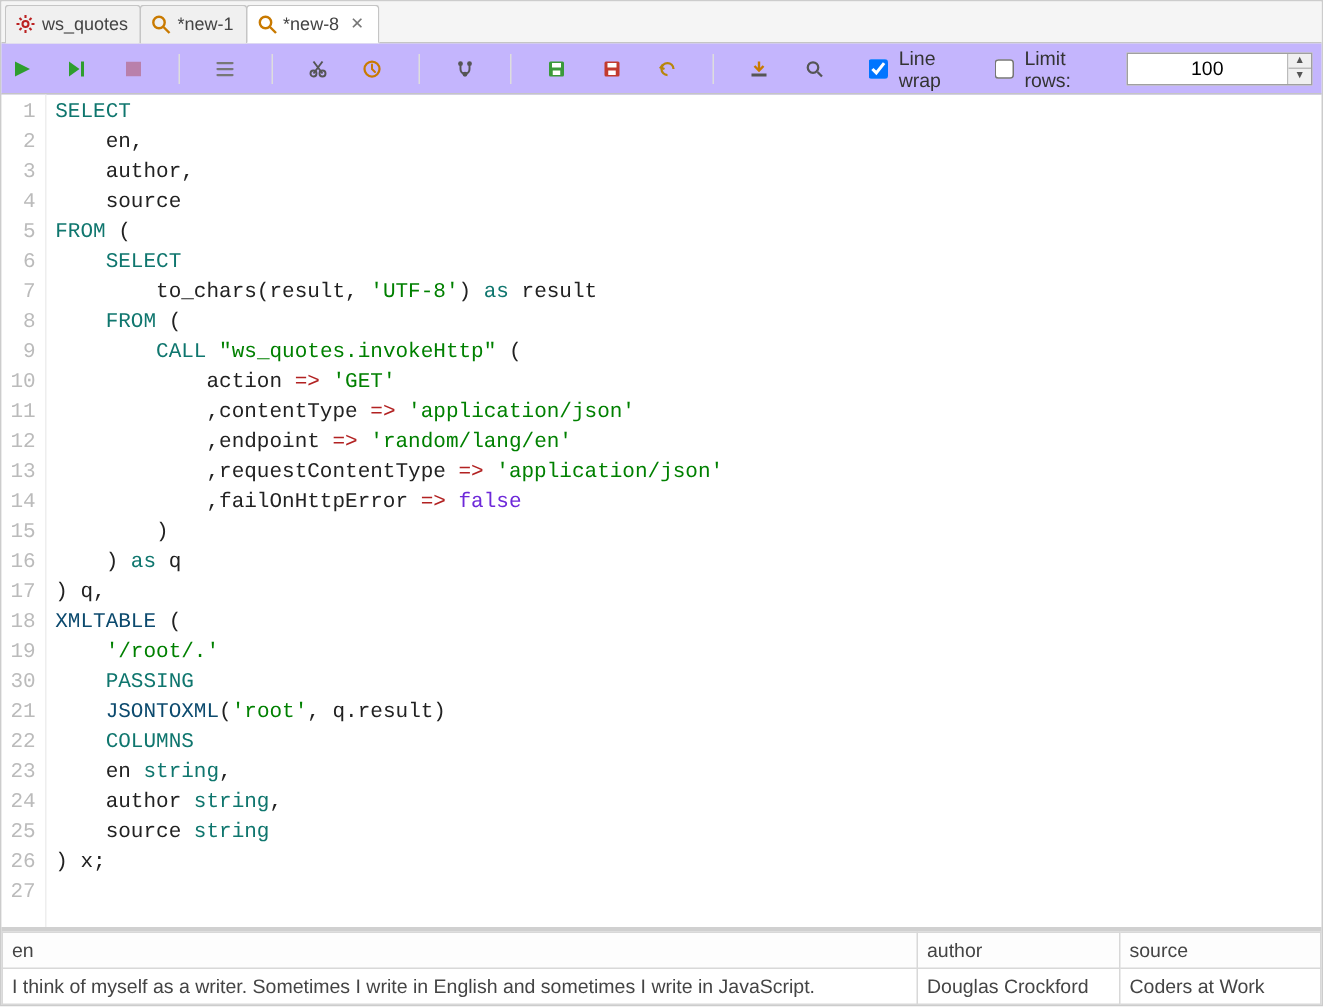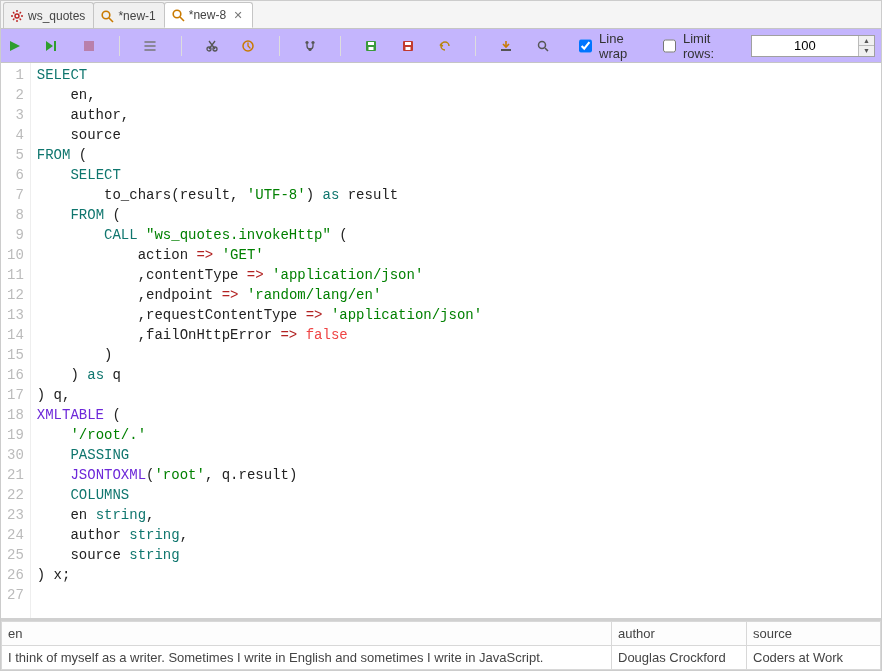--- a/index.html
+++ b/index.html
@@ -1,20 +1,20 @@
 <!DOCTYPE html>
 <html><head>
 <meta charset="utf-8">
 <style>
   * { box-sizing: border-box; }
   html, body { margin: 0; padding: 0; font-family: "Segoe UI", Tahoma, Arial, sans-serif; font-size: 13px; color: #333; background: #fff; height: 100%; }
   .app { width: 882px; height: 671px; display: flex; flex-direction: column; border: 1px solid #ccc; background: #fff; }
 
   
-  .tabbar { display: flex; align-items: flex-start; background: #f5f5f5; border-bottom: 1px solid #c5c5c5; height: 28px; padding-left: 2px; }
+  .tabbar { display: flex; align-items: center; background: #f5f5f5; border-bottom: 1px solid #c5c5c5; height: 28px; padding-left: 2px; }
   .tab { display: flex; align-items: center; gap: 4px; padding: 3px 8px 3px 6px; border: 1px solid #c5c5c5; border-bottom: none; background: #f0f0f0; margin-right: -1px; font-size: 12px; cursor: pointer; height: 26px; position: relative; top: 1px; border-radius: 3px 3px 0 0; color: #444; }
   .tab.active { background: #fff; border-bottom: 1px solid #fff; }
   .tab-icon { width: 14px; height: 14px; display: inline-flex; align-items: center; justify-content: center; }
   .close-x { width: 12px; height: 12px; display: inline-flex; align-items: center; justify-content: center; font-size: 11px; color: #777; margin-left: 2px; }
 
   
   .toolbar { display: flex; align-items: center; gap: 20px; padding: 4px 6px; border-bottom: 1px solid #c5c5c5; background: #c4b5fd; height: 34px; }
   .tb-btn { width: 22px; height: 22px; display: inline-flex; align-items: center; justify-content: center; border: 1px solid transparent; border-radius: 2px; cursor: pointer; }
   .tb-btn.disabled { opacity: 0.4; cursor: default; }
   .tb-sep { width: 1px; height: 20px; background: #ddd; margin: 0 2px; }
@@ -24,24 +24,24 @@
   .spin-wrap input { border: none; outline: none; width: 70px; padding: 0 6px; font-size: 13px; margin-left: 36px; }
   .spin-btns { display: flex; flex-direction: column; width: 16px; border-left: 1px solid #bbb; }
   .sp { flex: 1; display:flex; align-items:center; justify-content:center; font-size:7px; color:#555; cursor:pointer; background:#f0f0f0; }
   .sp + .sp { border-top: 1px solid #bbb; }
 
   
   .editor-area { flex: 1; display: flex; overflow: hidden; font-family: Consolas, "Courier New", monospace; font-size: 14px; line-height: 20px; }
   .gutter { background: #fff; color: #bbb; text-align: right; padding: 2px 6px 2px 6px; border-right: 1px solid #eee; user-select: none; min-width: 28px; }
   .code { padding: 2px 6px; white-space: pre; color: #222; flex: 1; overflow: hidden; }
   .kw { color: #0f766e; }
-  .fn { color: #6d28d9; }
+  .fn { color: #0c4a6e; }
   .str { color: #008000; }
   .op { color: #b22222; }
-  .bool-lit { color: #ef4444; }
+  .bool-lit { color: #6d28d9; }
 
   
   .results { border-top: 3px solid #d0d0d0; }
   .res-table { width: 100%; border-collapse: collapse; table-layout: fixed; font-size: 13px; }
   .res-table th, .res-table td { border: 1px solid #d8d8d8; padding: 4px 6px; text-align: left; color: #444; overflow: hidden; white-space: nowrap; text-overflow: ellipsis; font-weight: normal; }
   .res-table th { background: #fdfdfd; }
   .col-en { width: 610px; }
   .col-author { width: 135px; }
   .col-source { width: auto; }
 </style>

